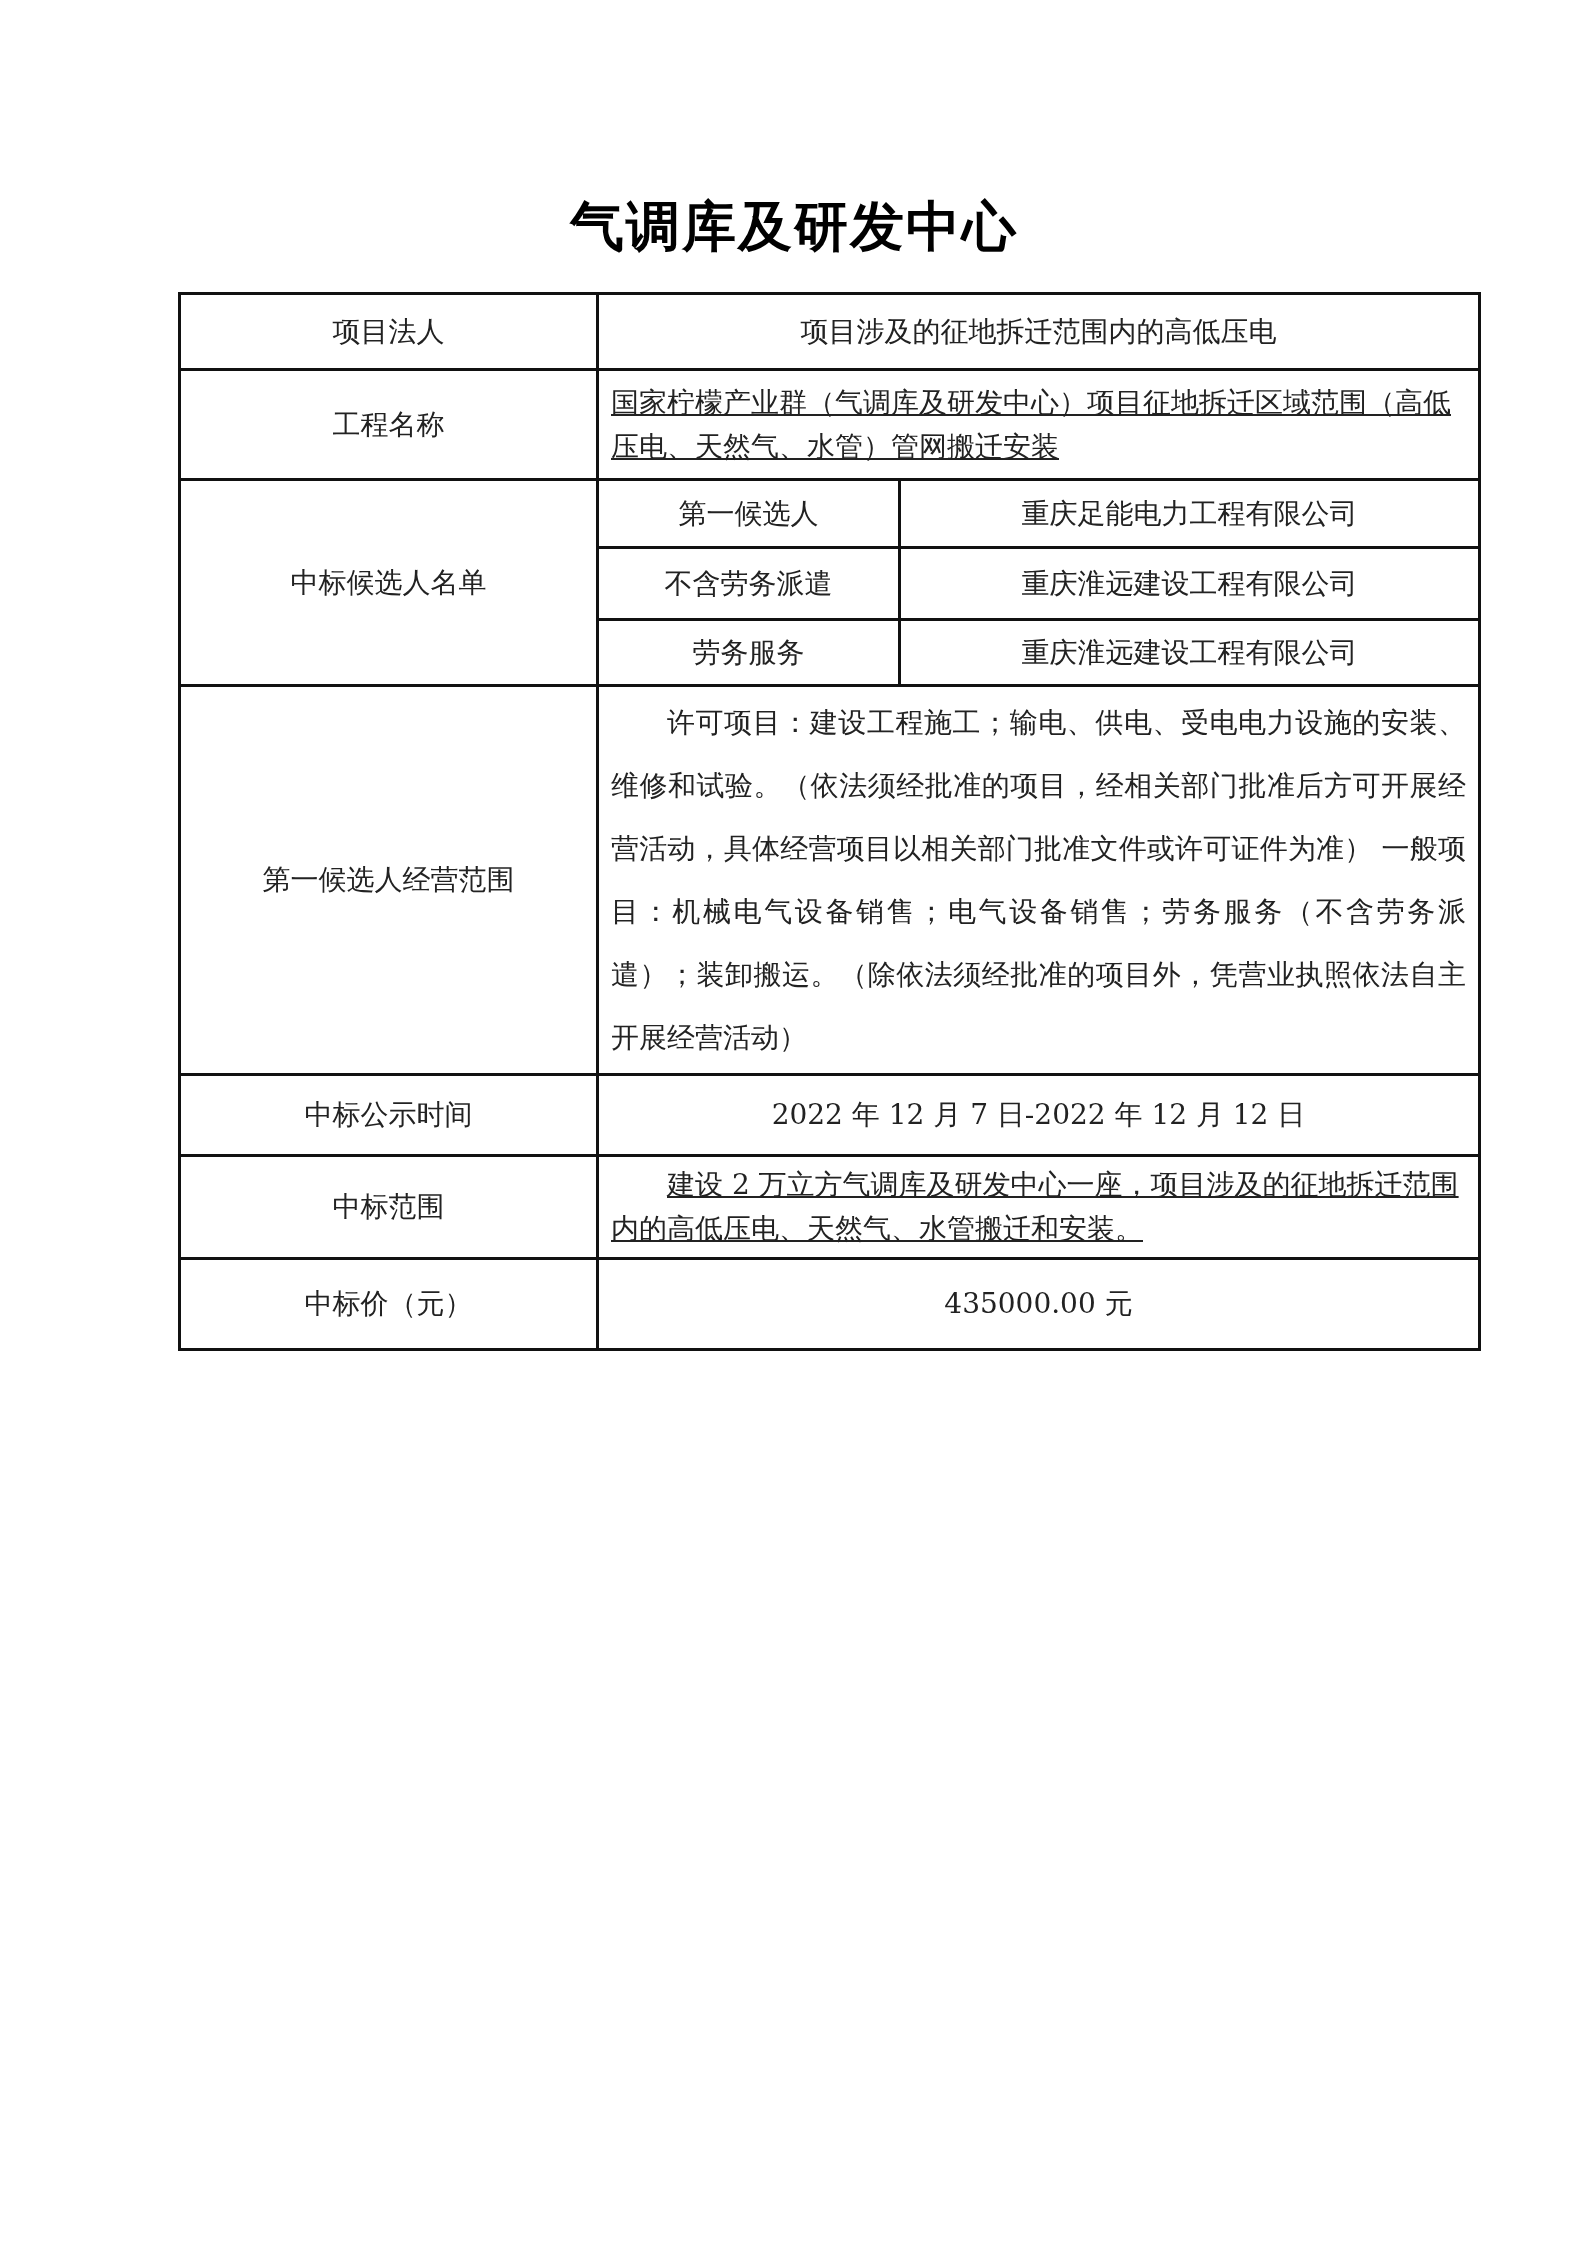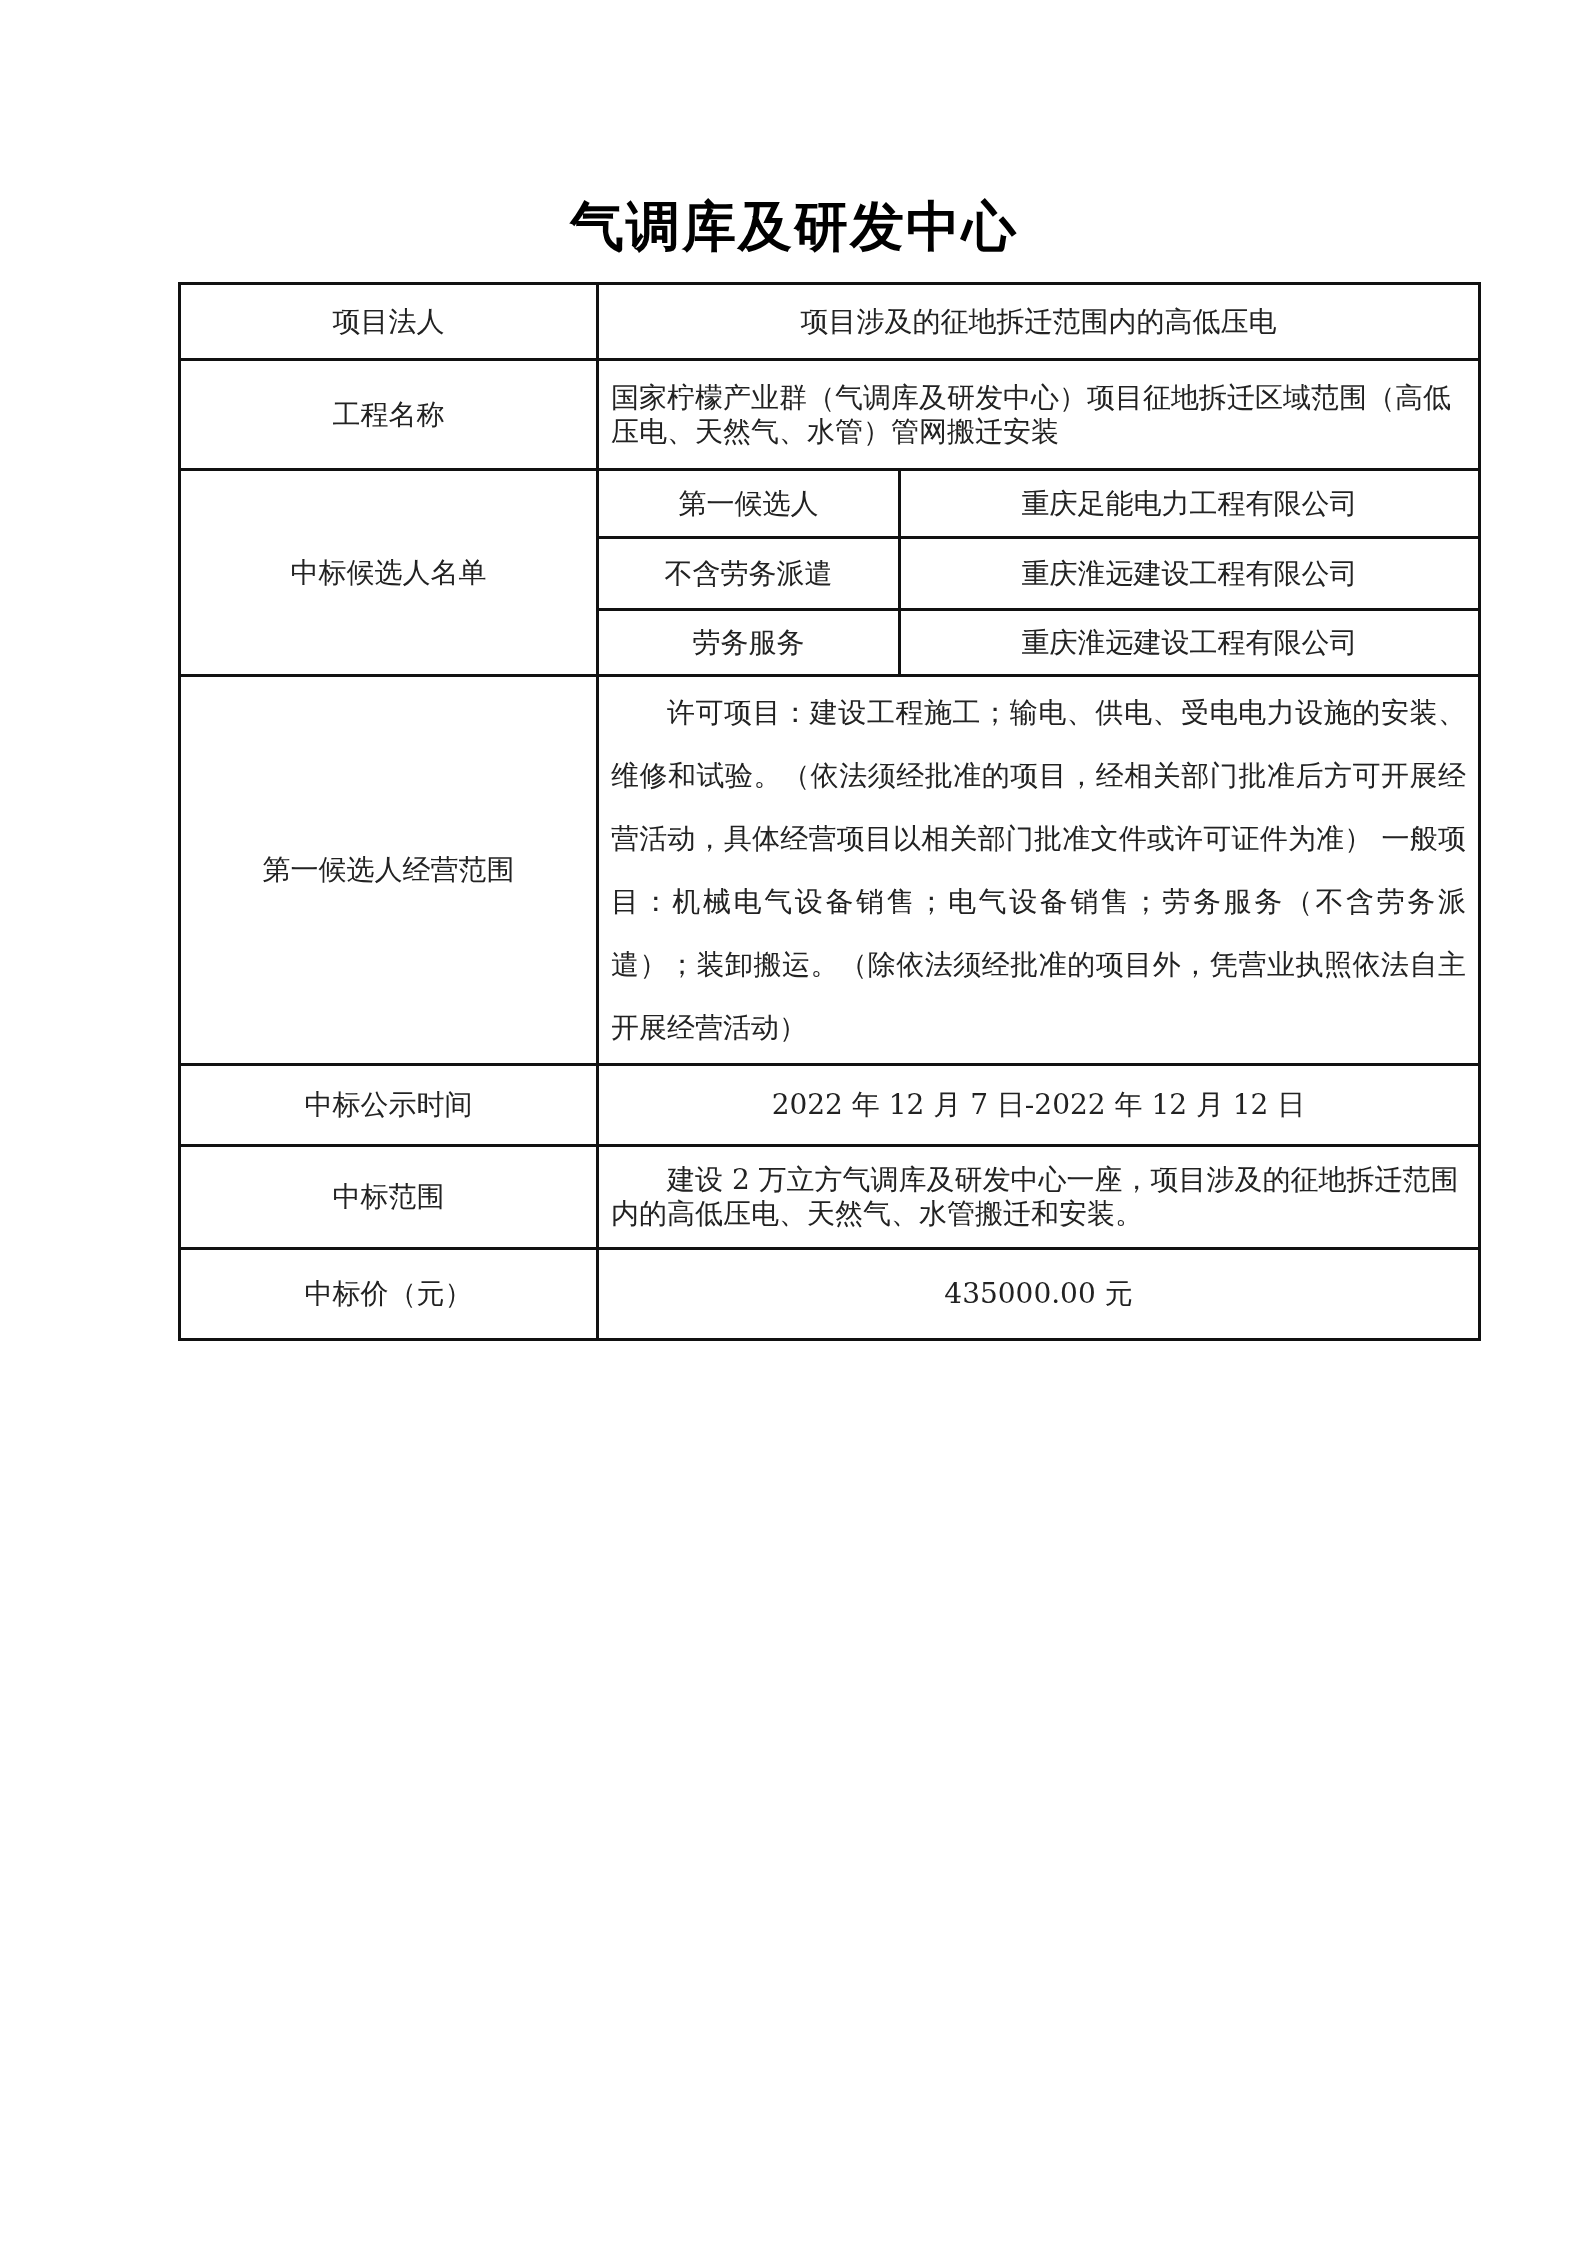--- a/index.html
+++ b/index.html
@@ -24,21 +24,21 @@
       font-family: "DejaVu Sans", "Liberation Sans", sans-serif;
       font-weight: bold;
       font-size: 54px;
       line-height: 64px;
       letter-spacing: 2px;
       color: #000;
     }
     table.main {
       position: absolute;
       left: 178px;
-      top: 282px;
+      top: 292px;
       width: 1300px;
       border-collapse: collapse;
       table-layout: fixed;
     }
     table.main td {
       border: 3px solid #111;
       padding: 0;
       font-size: 28px;
       vertical-align: middle;
       color: #222;
@@ -56,21 +56,22 @@
     }
     .indent {
       text-indent: 2em;
     }
     .scope {
       line-height: 63px;
       padding: 4px 12px !important;
       text-align: justify;
     }
     .tight {
-      line-height: 34px;
+      line-height: 44px;
+      text-decoration: underline;
     }
   </style>
 </head>
 <body>
 
 <div class="title">气调库及研发中心</div>
 
 <table class="main">
   <colgroup>
     <col style="width:418px">

